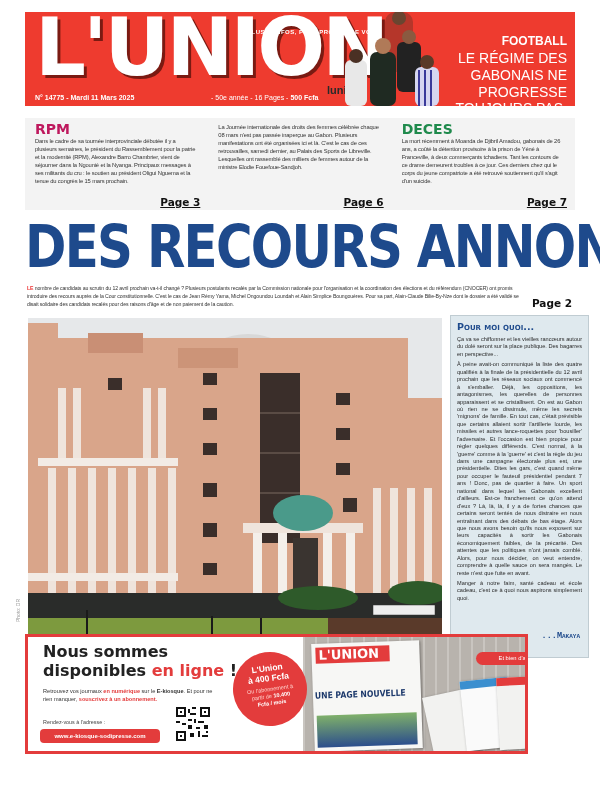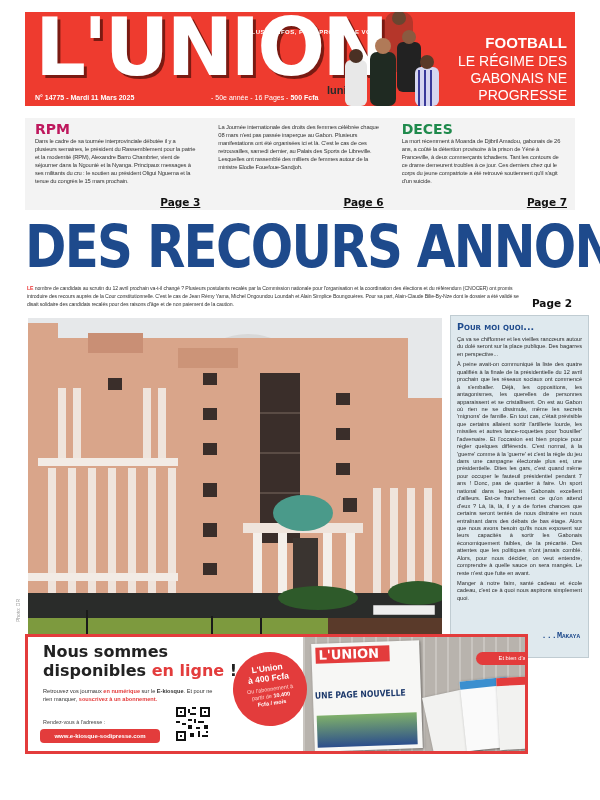--- a/index.html
+++ b/index.html
@@ -9,21 +9,21 @@
   
   .masthead { position: absolute; left: 25px; top: 12px; width: 550px; height: 94px; background: #ee3b2f; overflow: hidden; }
   .logo { position: absolute; left: 10px; top: -4px; font-family: "DejaVu Sans", sans-serif; font-weight: 900; font-size: 80px; color: #fff; letter-spacing: -3px; text-shadow: 3px 3px 0 #7a1a12; line-height: 1; }
   .slogan { position: absolute; left: 222px; top: 17px; font-size: 6px; font-weight: bold; color: #fff; letter-spacing: 0.5px; }
   .issue { position: absolute; left: 10px; top: 82px; font-size: 7px; font-weight: bold; color: #fff; }
   .edition { position: absolute; left: 186px; top: 82px; font-size: 7px; color: #fff; }
   .edition b { font-weight: bold; }
   .brand-small { position: absolute; left: 302px; top: 72px; font-size: 11px; font-weight: bold; color: #2a2a2a; }
   .players { position: absolute; left: 310px; top: 0; width: 115px; height: 94px; }
   .teaser { position: absolute; right: 8px; top: 22px; width: 120px; text-align: right; color: #fff; }
-  .teaser .kicker { font-weight: bold; font-size: 15px; }
+  .teaser .kicker { font-weight: bold; font-size: 12px; }
   .teaser .headline { font-size: 14px; line-height: 1.2; margin-top: 2px; text-align: right; }
   .teaser .page { font-weight: bold; font-size: 10px; margin-top: 2px; }
 
   
   .briefs { position: absolute; left: 25px; top: 118px; width: 550px; height: 92px; background: #f3f3f3; display: flex; }
   .brief { flex: 1; padding: 4px 10px 0 10px; position: relative; }
   .brief h3 { font-family: "DejaVu Sans", sans-serif; font-size: 14px; font-weight: 900; line-height: 1; }
   .brief p { font-size: 5.8px; line-height: 1.38; color: #333; margin-top: 2px; font-family: "Liberation Sans Narrow", "Liberation Sans", sans-serif; letter-spacing: -0.15px; }
   .brief .page { position: absolute; right: 8px; bottom: 2px; font-family: "DejaVu Sans", sans-serif; font-weight: bold; font-size: 10.5px; color: #111; text-decoration: underline; }
 

